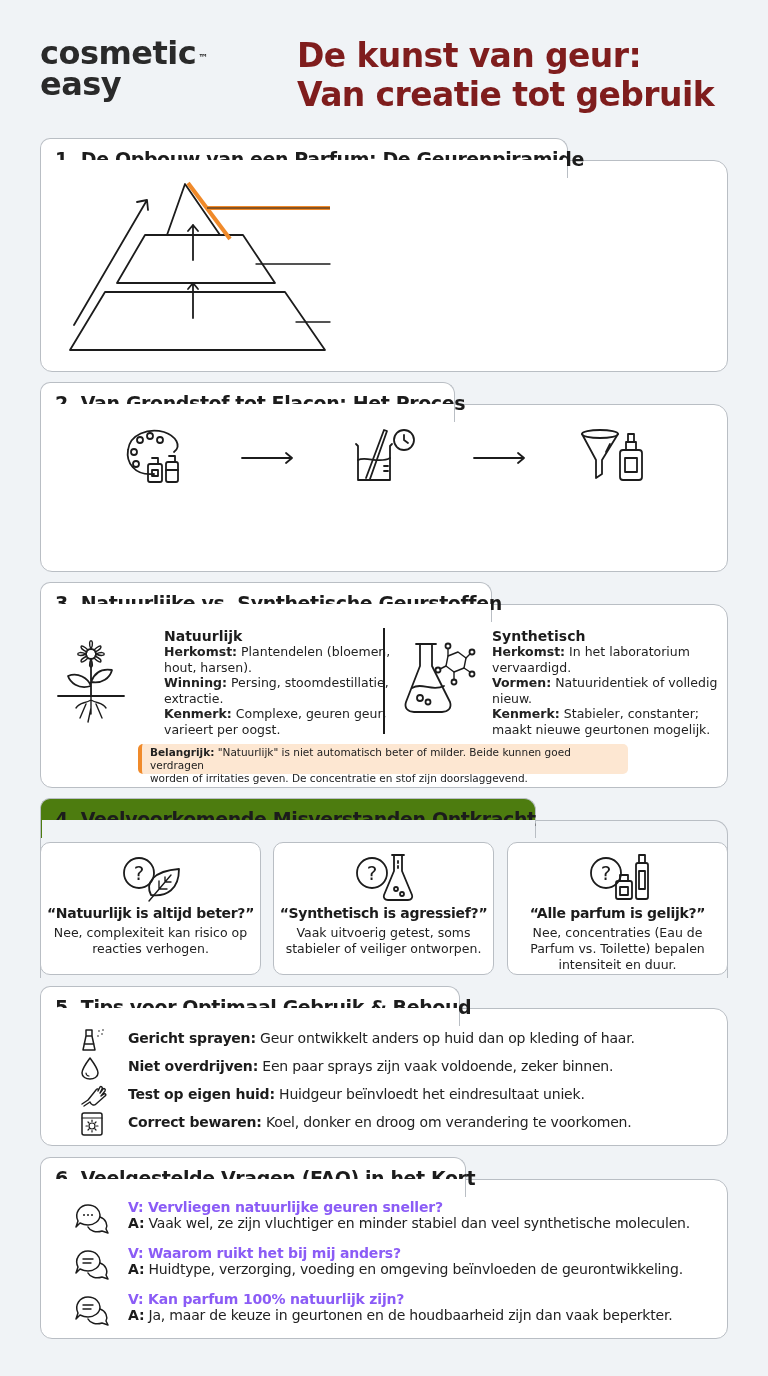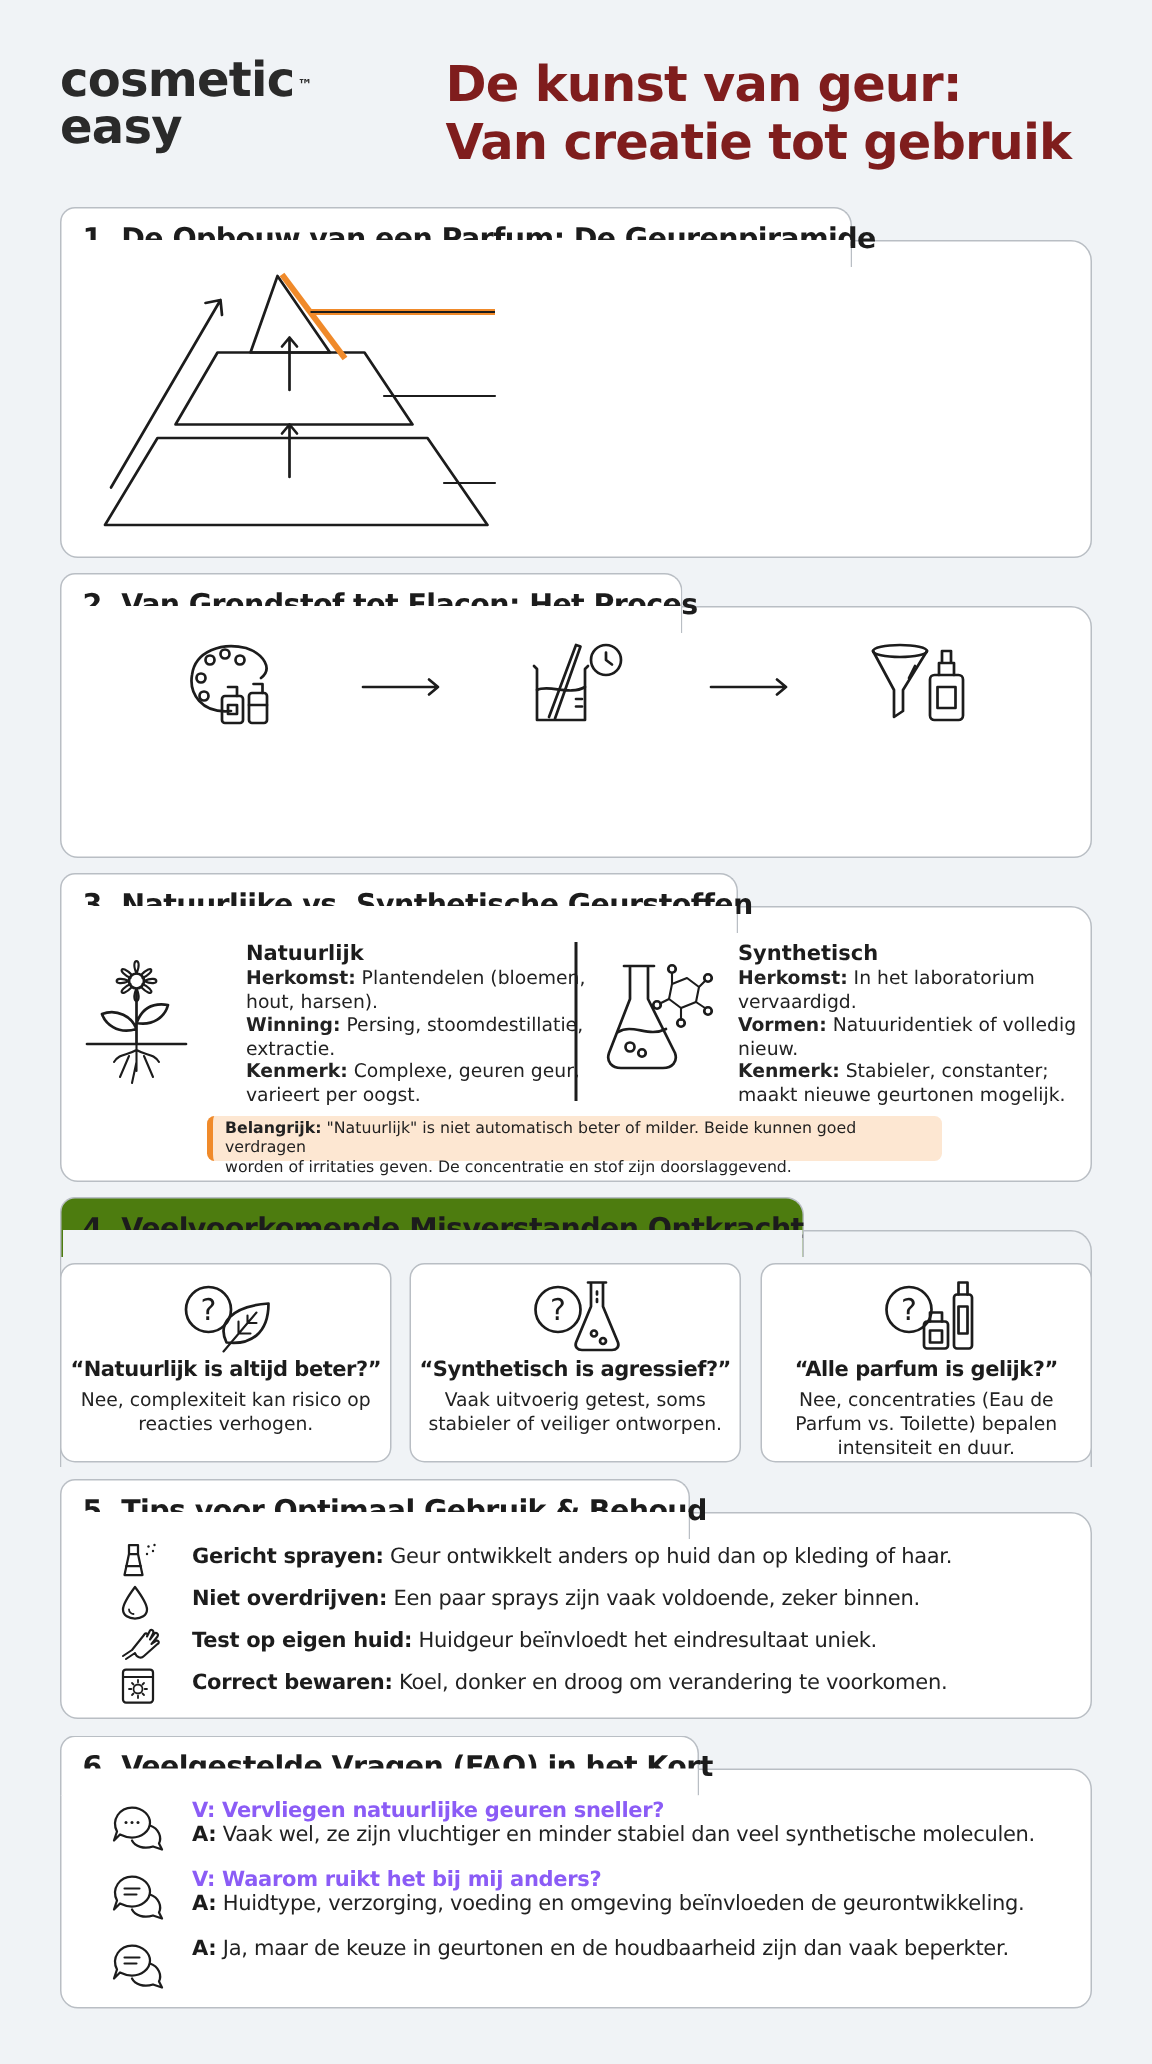--- a/index.html
+++ b/index.html
@@ -400,16 +400,17 @@
       <div class="faq-a"><b>A:</b><span> Huidtype, verzorging, voeding en omgeving beïnvloeden de geurontwikkeling.</span></div>
     </div>
   </div>
   <div class="row" style="left:34px;top:134px;z-index:5">
     <svg class="row-icon" style="top:4px" width="36" height="32" viewBox="0 0 36 32">
         <path d="M4,18 C0,10 6,2 14,2 C22,2 26,8 26,12 C26,18 20,22 14,22 C10,22 8,21 6,20 L2,24 Z" class="stk" style="stroke-width:1.5"></path>
         <path d="M26,14 C32,16 34,22 32,26 L34,30 L28,28 C22,30 16,28 14,24" class="stk" style="stroke-width:1.5"></path>
         <path d="M9,10 H19 M9,14 H17" class="stk" style="stroke-width:1.4"></path>
       </svg>
     <div class="row-text" style="top:0px;left:54px">
+      <div class="faq-q">V: Kan parfum 100% natuurlijk zijn?</div>
       <div class="faq-a"><b>A:</b><span> Ja, maar de keuze in geurtonen en de houdbaarheid zijn dan vaak beperkter.</span></div>
     </div>
   </div>
 </div>
 
 </body></html>

